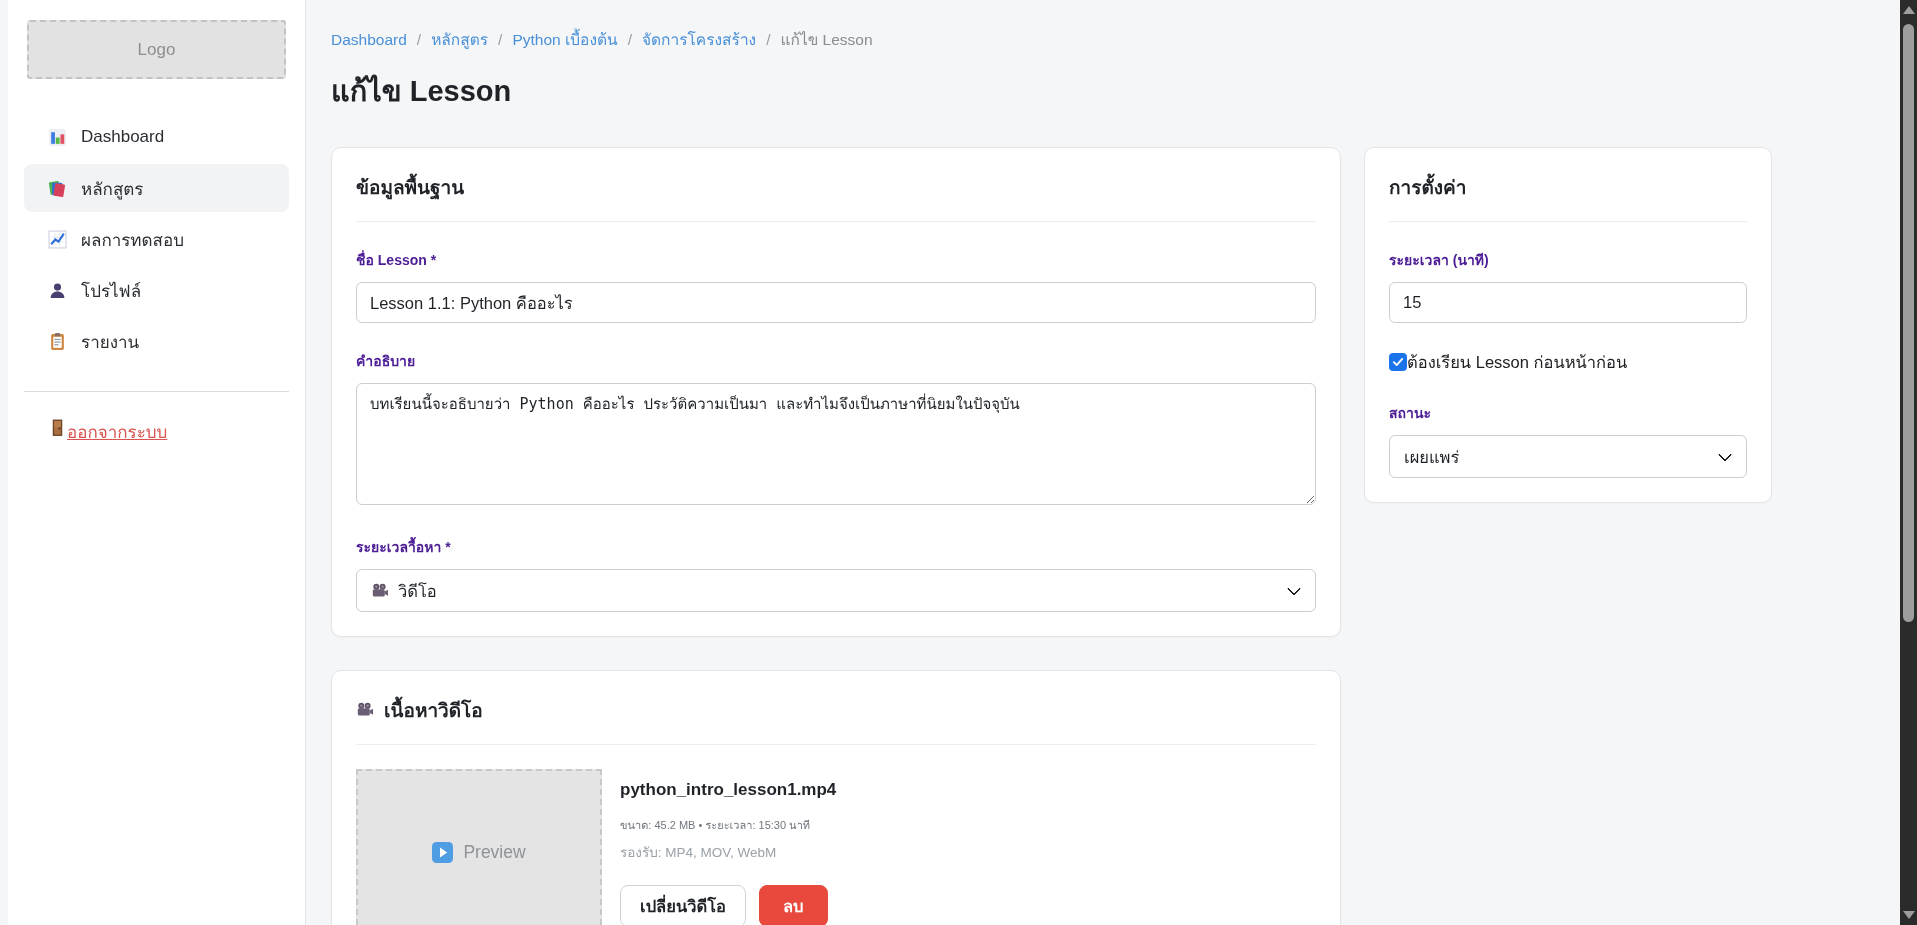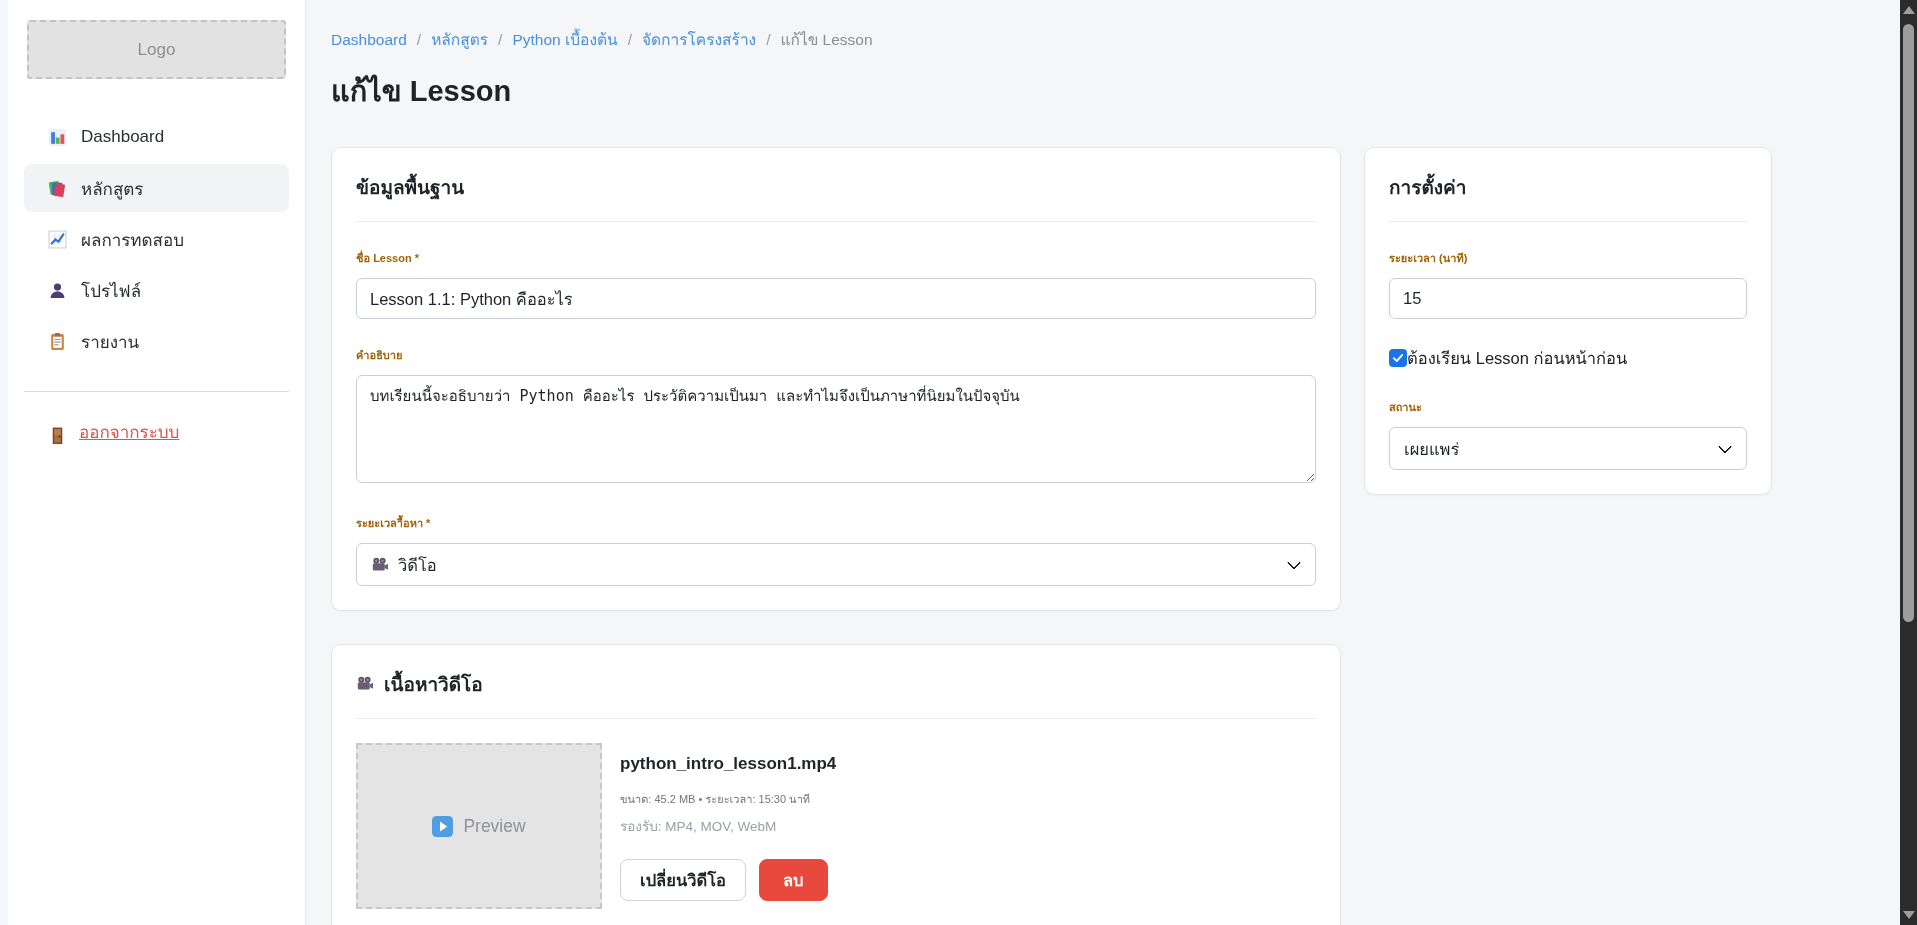--- a/index.html
+++ b/index.html
@@ -24,21 +24,21 @@
   .nav-item {
     display:flex; align-items:center; gap:14px;
     margin:3px 16px; padding:0 24px; height:48px;
     border-radius:8px; font-size:17px; color:#2b2f33; cursor:pointer;
   }
   .nav-item.active { background:#f1f3f4; }
   .nav-icon { width:19px; height:19px; flex:0 0 19px; display:inline-flex; }
   .nav-icon svg { width:100%; height:100%; }
   .side-divider { border:none; border-top:1px solid #dcdcdc; margin:26px 16px 0 16px; }
   .logout {
-    display:flex; align-items:flex-end; gap:12px;
+    display:flex; align-items:flex-start; gap:0;
     margin:26px 16px 0 16px; padding:0 24px;
     color:#d9534f; font-size:17px; text-decoration:underline; cursor:pointer;
   }
 
   
   .main {
     position:absolute; left:299px; right:17px; top:0; bottom:0;
     background:#f5f6f7; padding:27px 0 0 32px; overflow:hidden;
   }
   .breadcrumb { display:flex; align-items:center; gap:10px; font-size:15.5px; }
@@ -54,28 +54,28 @@
   .card {
     background:#ffffff; border:1px solid #e3e5e8; border-radius:10px;
     padding:24px; box-shadow:0 1px 2px rgba(0,0,0,0.03);
   }
   .card h2 {
     font-size:19px; font-weight:700; color:#1f2328;
     display:flex; align-items:center; gap:10px;
   }
   .card-divider { border:none; border-top:1px solid #ebedef; margin:19px 0 0 0; }
 
-  .field-label { display:block; font-size:11px; font-weight:700; color:#a16207; margin:27px 0 11px 0; }
+  .field-label { display:block; font-size:14px; font-weight:700; color:#4c1d95; margin:27px 0 11px 0; }
   .text-input {
     width:100%; height:41px; border:1px solid #c9ced3; border-radius:6px;
     padding:0 13px; font-size:16.5px; color:#1f2328;
     font-family:"Liberation Sans","DejaVu Sans",sans-serif; background:#fff; outline:none;
   }
   textarea.text-area {
-    width:100%; height:108px; border:1px solid #c9ced3; border-radius:6px;
+    width:100%; height:122px; border:1px solid #c9ced3; border-radius:6px;
     padding:9px 13px; font-size:15px; color:#1f2328; line-height:1.55;
     font-family:"DejaVu Sans Mono","Liberation Mono",monospace;
     resize:vertical; outline:none; background:#fff;
   }
   .select {
     position:relative; width:100%; height:43px;
     border:1px solid #c9ced3; border-radius:6px; background:#fff;
     display:flex; align-items:center; gap:9px; padding:0 38px 0 14px;
     font-size:16.5px; color:#1f2328; cursor:pointer;
   }

